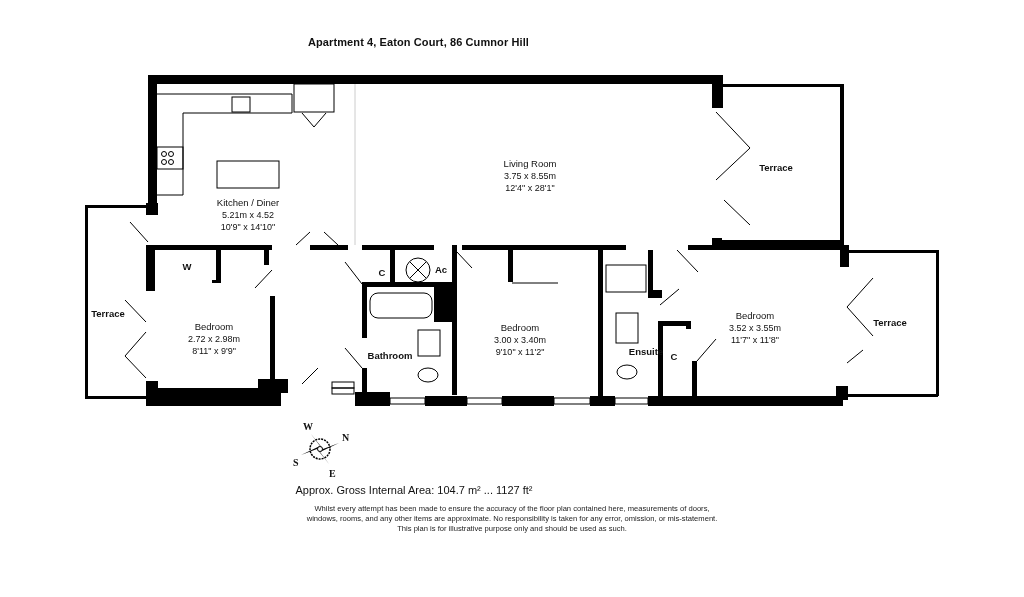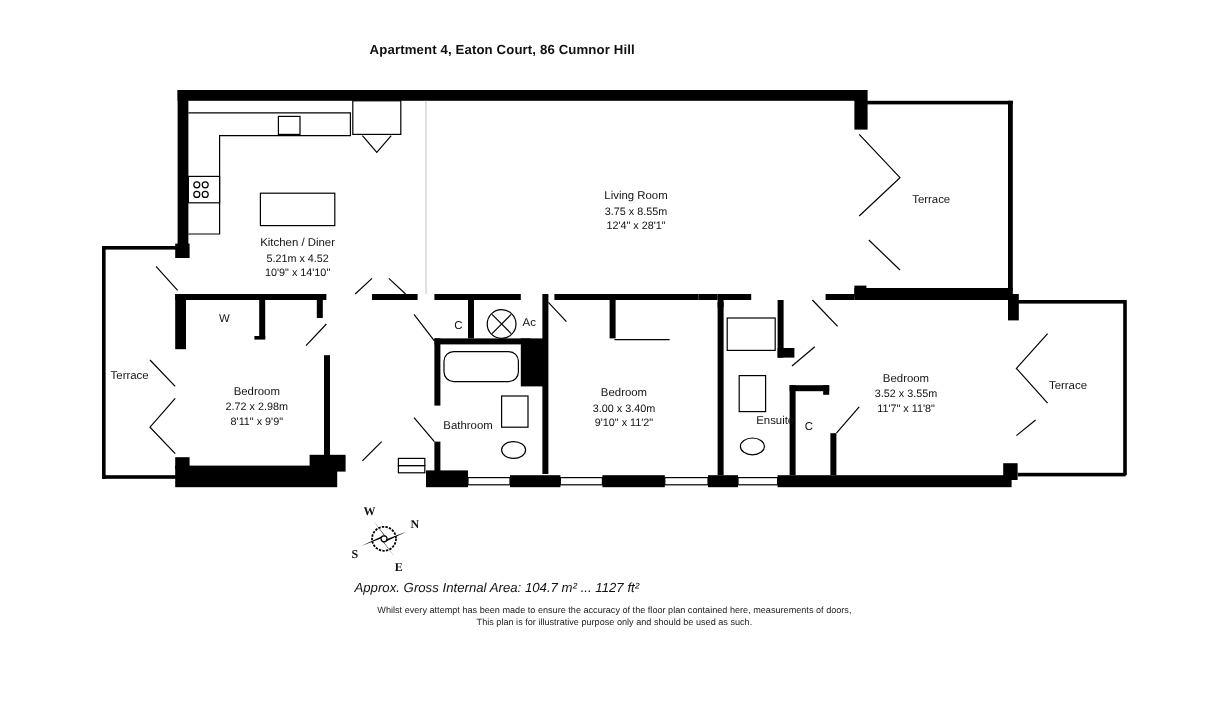--- a/index.html
+++ b/index.html
@@ -2,22 +2,22 @@
 <html><head>
 <meta charset="utf-8">
 <style>
   html, body { margin:0; padding:0; background:#ffffff; }
   body { width:1024px; height:597px; position:relative; overflow:hidden; font-family:"Liberation Sans", sans-serif; color:#111; }
   .title { position:absolute; left:308px; top:36px; font-size:11px; font-weight:bold; letter-spacing:0.1px;text-align:center; }
   svg.plan { position:absolute; left:0; top:0; }
   .lbl { position:absolute; text-align:center; font-size:9px; line-height:12px; transform:translateX(-50%); white-space:nowrap; }
   .lbl .name { font-weight:normal; font-size:9.5px; display:block; }
   .lbl .dim { display:block; font-size:9px; }
-  .small-lbl { position:absolute; font-weight:normal; font-size:9.5px; transform:translate(-50%,-50%); white-space:nowrap; }
-  .footer-area { position:absolute; left:0; width:828px; top:484px; text-align:center; font-size:11px;font-style:italic; }
+  .small-lbl { position:absolute; font-weight:bold; font-size:9.5px; transform:translate(-50%,-50%); white-space:nowrap; }
+  .footer-area { position:absolute; left:0; width:828px; top:484px; text-align:center; font-size:11px; }
   .disclaimer { position:absolute; left:0; width:1024px; top:504px; text-align:center; font-size:7.6px; line-height:10px; color:#222; }
   .compass-lbl { position:absolute; font-family:"Liberation Serif", serif; font-weight:bold; font-size:10px; }
 </style>
 </head>
 <body>
 
 <div class="title">Apartment 4, Eaton Court, 86 Cumnor Hill</div>
 
 <svg class="plan" width="1024" height="597" viewBox="0 0 1024 597">
   <g fill="#000" stroke="none">
@@ -209,14 +209,15 @@
 <div class="small-lbl" style="left:441px;top:269px;">Ac</div>
 
 <div class="compass-lbl" style="left:303px;top:421px;">W</div>
 <div class="compass-lbl" style="left:342px;top:432px;">N</div>
 <div class="compass-lbl" style="left:293px;top:457px;">S</div>
 <div class="compass-lbl" style="left:329px;top:468px;">E</div>
 
 <div class="footer-area">Approx. Gross Internal Area: 104.7 m² ... 1127 ft²</div>
 <div class="disclaimer">
   <div>Whilst every attempt has been made to ensure the accuracy of the floor plan contained here, measurements of doors,</div>
+  <div>windows, rooms, and any other items are approximate. No responsibility is taken for any error, omission, or mis-statement.</div>
   <div>This plan is for illustrative purpose only and should be used as such.</div>
 </div>
 
 </body></html>

